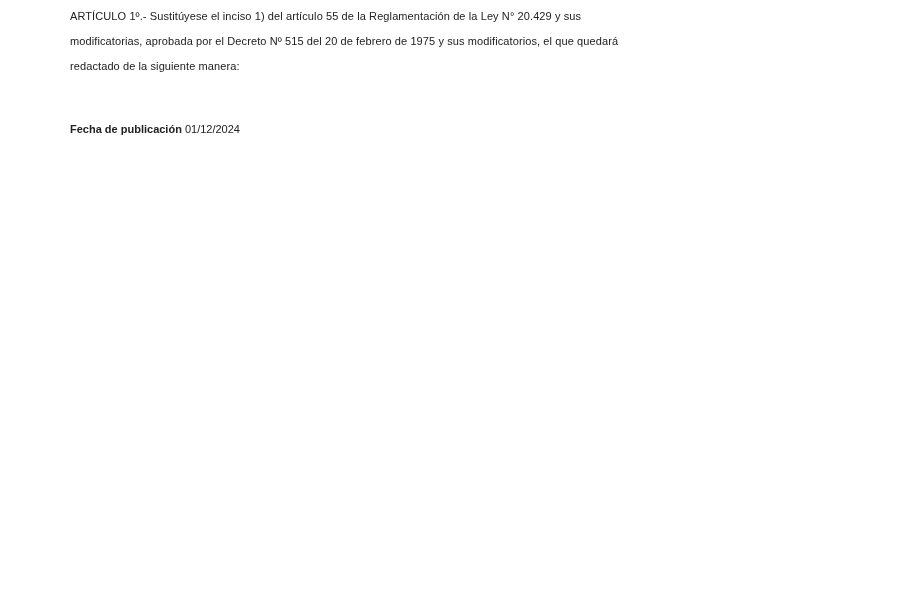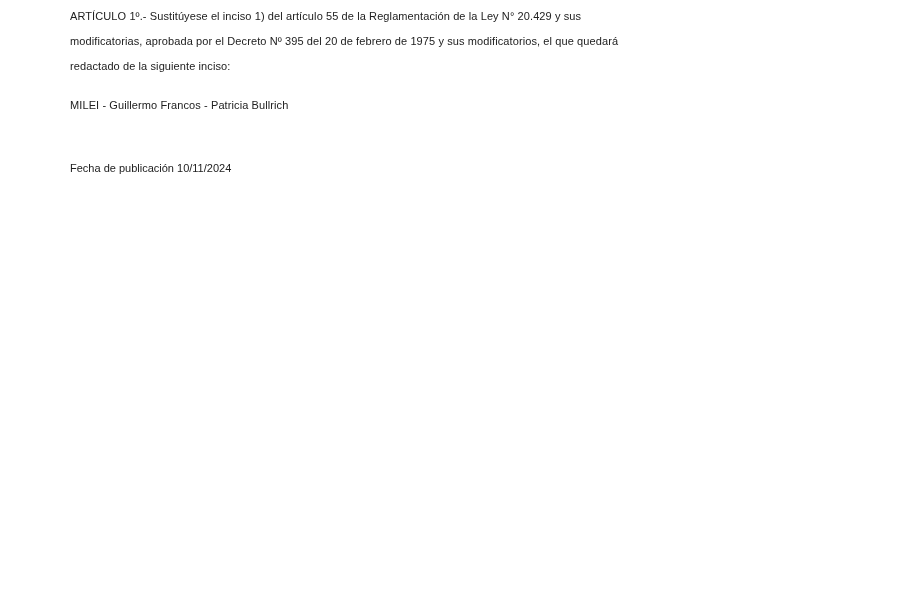--- a/index.html
+++ b/index.html
@@ -26,40 +26,37 @@
   }
   .line {
     display: block;
     white-space: nowrap;
     letter-spacing: 0.1px;
   }
   .pub {
     margin-top: 38px;
   }
   .pub .label {
-    font-weight: 400;
+    font-weight: 700;
   }
 </style>
 </head>
 <body>
 
 <div class="doc">
 
   <p class="para">
     <span class="line">ARTÍCULO 1º.- Sustitúyese el inciso 1) del artículo 55 de la Reglamentación de la Ley N° 20.429 y sus</span>
-    <span class="line">modificatorias, aprobada por el Decreto Nº 395 del 20 de febrero de 1975 y sus modificatorios, el que quedará</span>
-    <span class="line">redactado de la siguiente inciso:</span>
+    <span class="line">modificatorias, aprobada por el Decreto Nº 515 del 20 de febrero de 1975 y sus modificatorios, el que quedará</span>
+    <span class="line">redactado de la siguiente manera:</span>
   </p>
 
 
 
 
-  <p class="para">
-    <span class="line">MILEI - Guillermo Francos - Patricia Bullrich</span>
-  </p>
 
 
   <p class="para pub">
     <span class="label">Fecha de publicación</span>
-    <span>10/11/2024</span>
+    <span>01/12/2024</span>
   </p>
 
 </div>
 
 </body></html>

